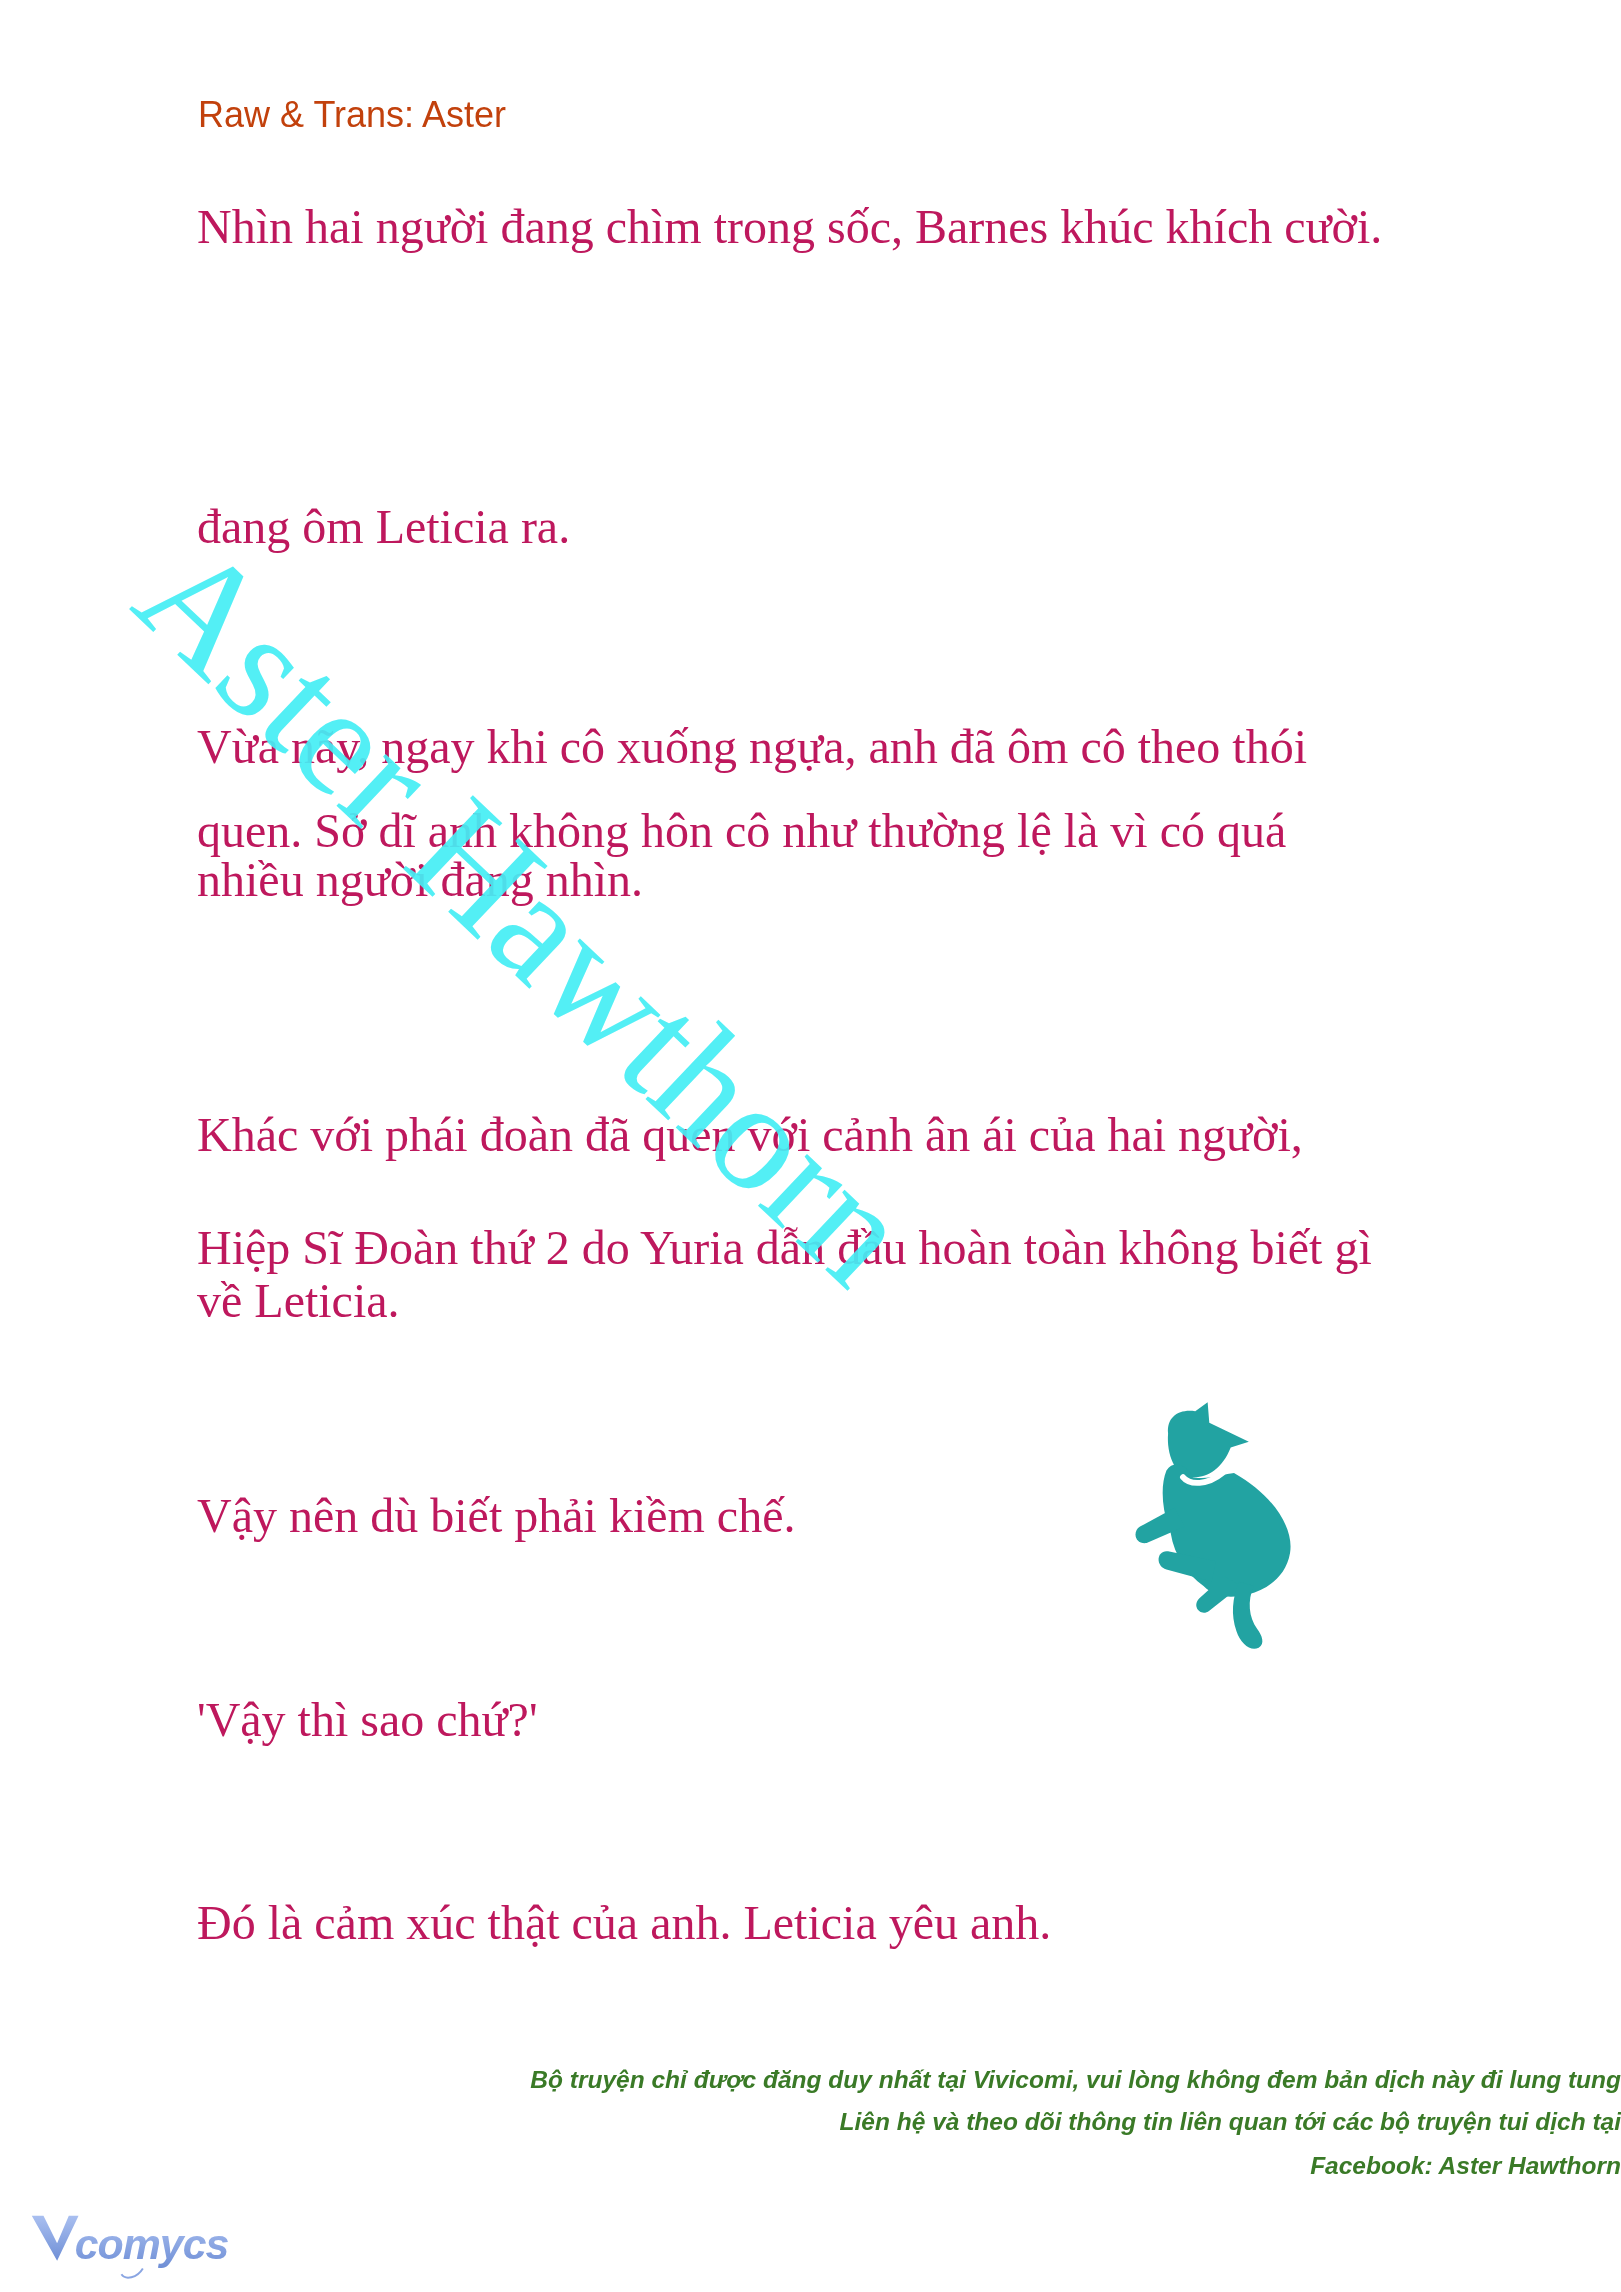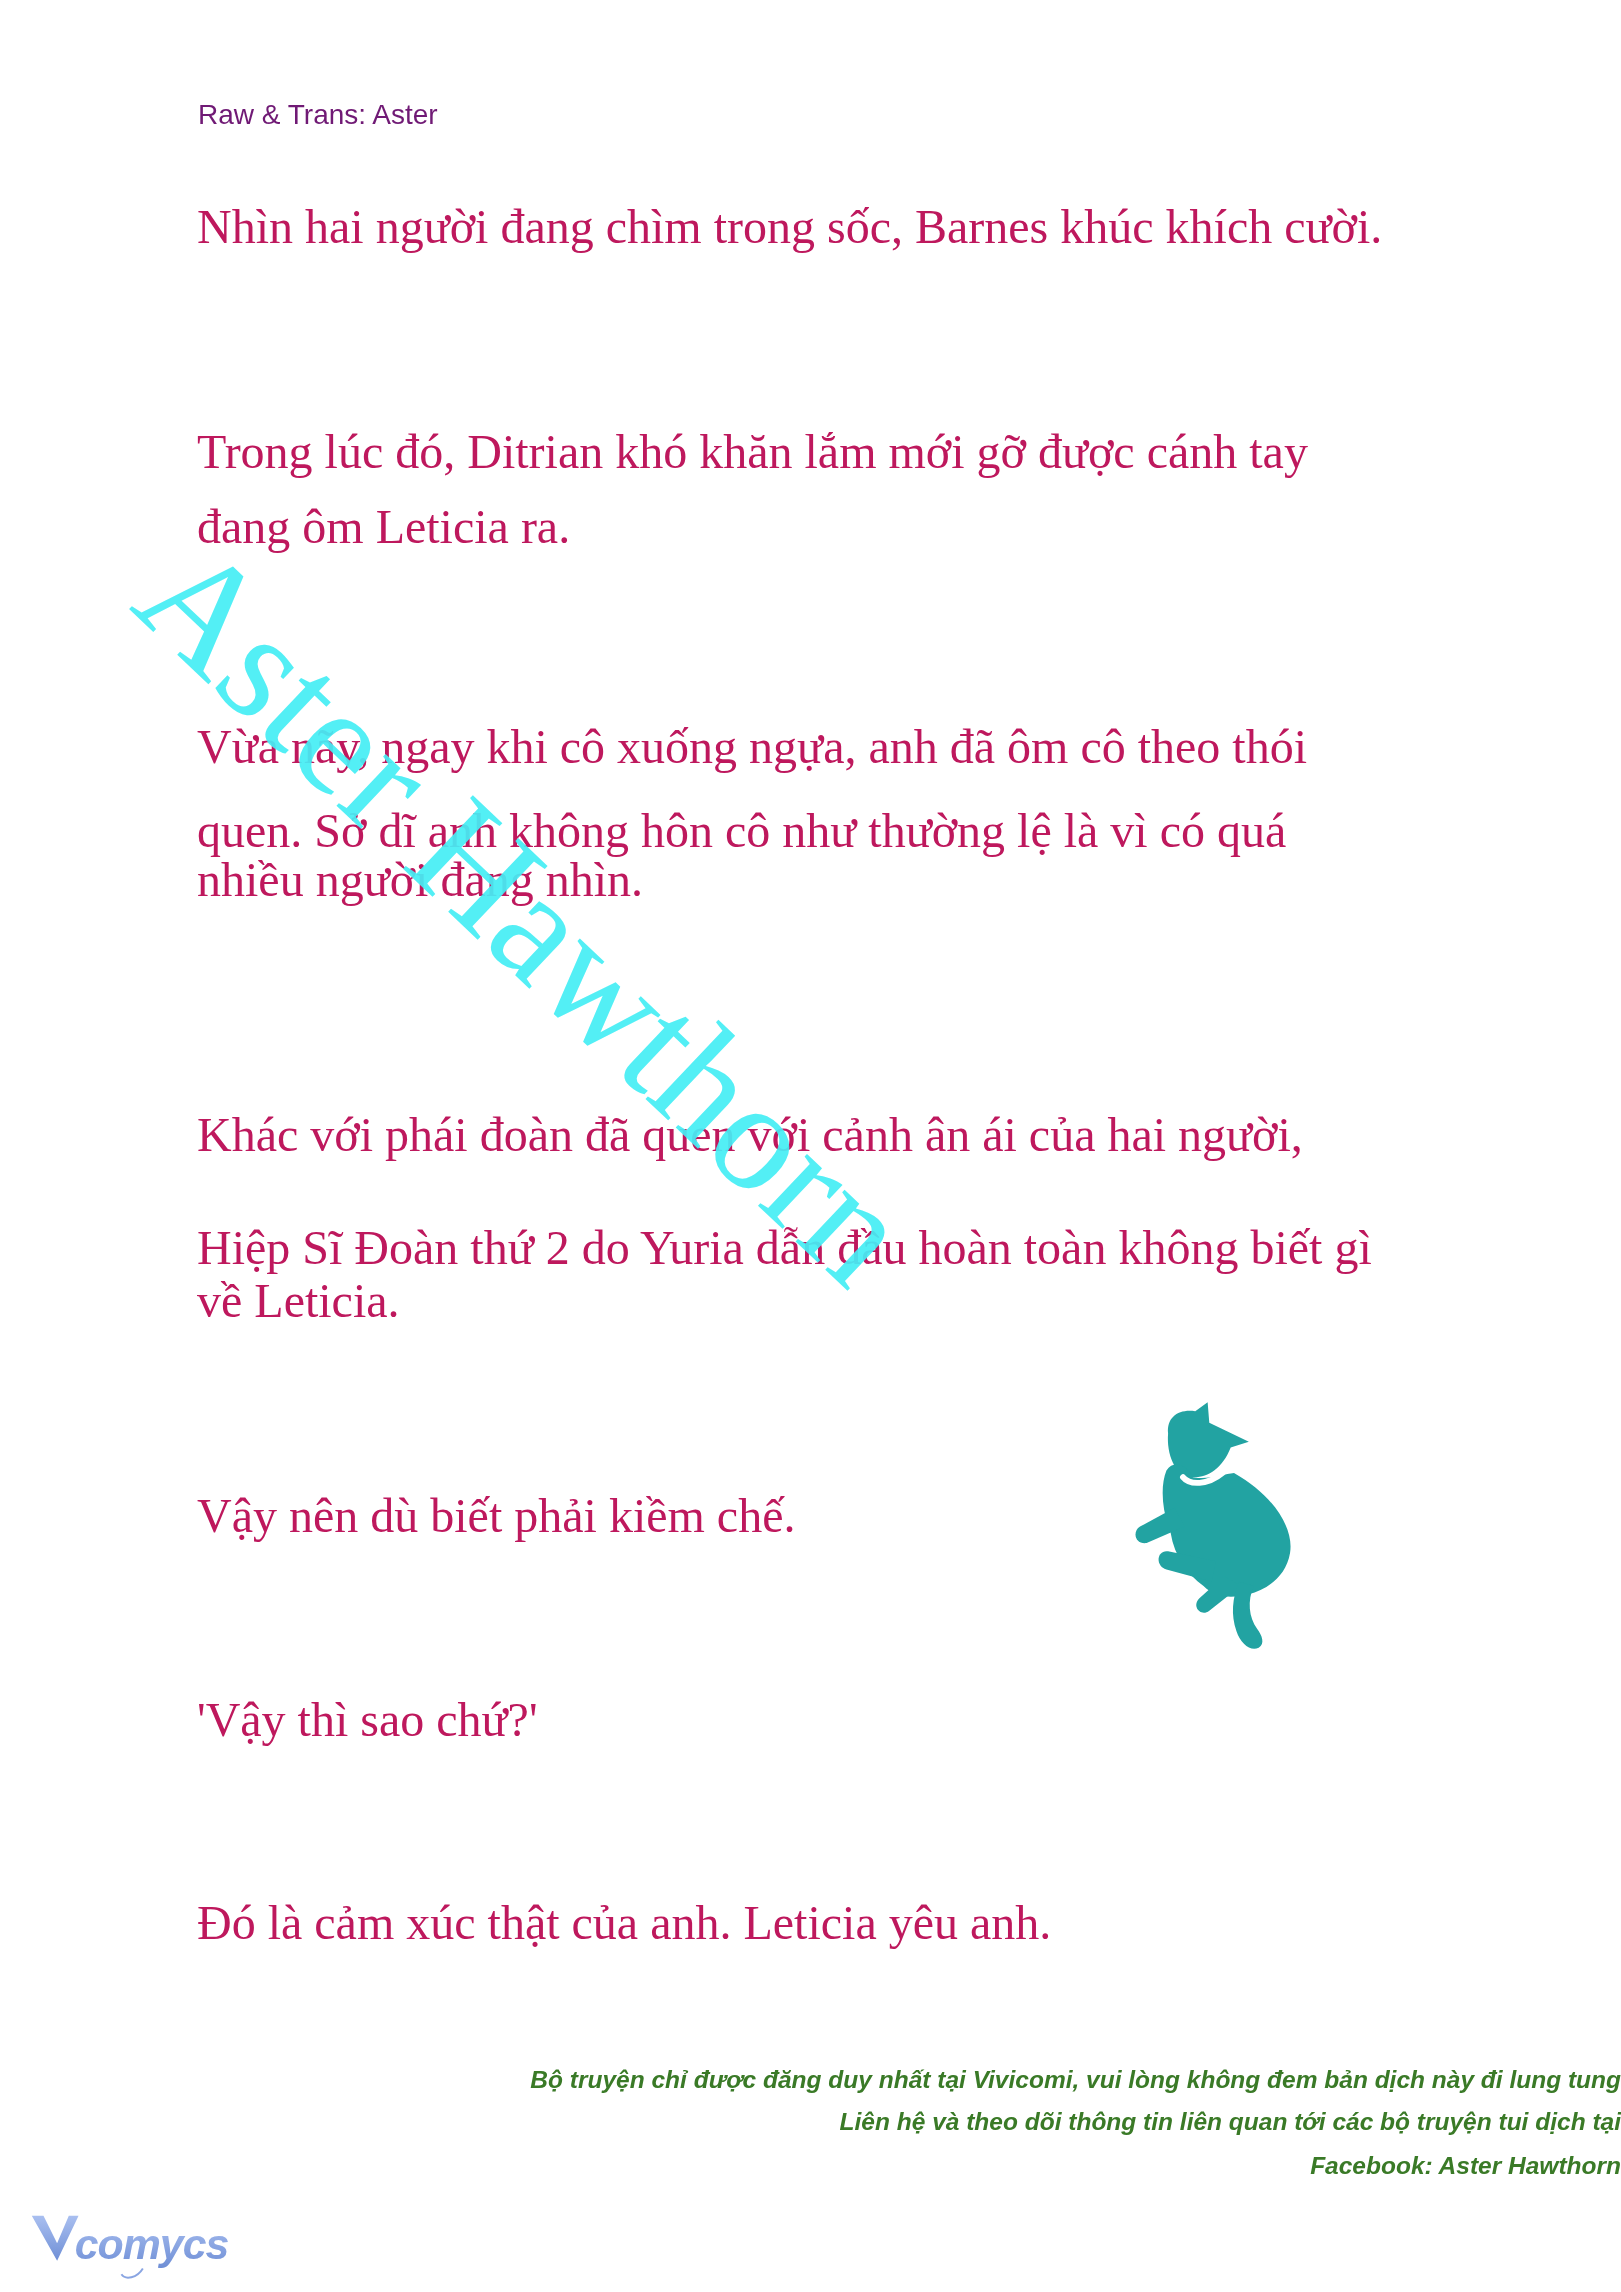--- a/index.html
+++ b/index.html
@@ -1,21 +1,21 @@
 <!DOCTYPE html>
 <html><head>
 <meta charset="utf-8">
 <style>
   html, body { margin: 0; padding: 0; background: #ffffff; }
   body { width: 1621px; height: 2293px; position: relative; overflow: hidden; }
   .page { position: absolute; left: 0; top: 0; width: 1621px; height: 2293px; background: #ffffff; }
   .header {
     position: absolute; left: 198px; top: 98px;
-    font-family: "Liberation Sans", sans-serif; font-size: 28px; line-height: 33px;
-    color: #701a75; white-space: nowrap;
+    font-family: "Liberation Sans", sans-serif; font-size: 36px; line-height: 33px;
+    color: #c2410c; white-space: nowrap;
   }
   .line {
     position: absolute; left: 197px;
     font-family: "Liberation Serif", serif; font-size: 48px; line-height: 55px;
     color: #be185d; white-space: nowrap;
   }
   .footer-line {
     position: absolute; left: 0; width: 1621px; text-align: right;
     font-family: "Liberation Sans", sans-serif; font-weight: bold; font-style: italic;
     font-size: 24.5px; line-height: 29px; color: #3a7a27; white-space: nowrap;
@@ -31,21 +31,20 @@
   .logo { position: absolute; left: 27.4px; top: 2210px; width: 221px; height: 76px; }
 </style>
 </head>
 <body>
 
 <div class="page">
 
   <div class="header">Raw &amp; Trans: Aster</div>
 
   <div class="line" style="top:199px">Nhìn hai người đang chìm trong sốc, Barnes khúc khích cười.</div>
-  <div class="line" style="top:424px">Trong lúc đó, Ditrian khó khăn lắm mới gỡ được cánh tay</div>
   <div class="line" style="top:499px">đang ôm Leticia ra.</div>
   <div class="line" style="top:719px">Vừa nãy, ngay khi cô xuống ngựa, anh đã ôm cô theo thói</div>
   <div class="line" style="top:803px">quen. Sở dĩ anh không hôn cô như thường lệ là vì có quá</div>
   <div class="line" style="top:852px">nhiều người đang nhìn.</div>
   <div class="line" style="top:1107px">Khác với phái đoàn đã quen với cảnh ân ái của hai người,</div>
   <div class="line" style="top:1220px">Hiệp Sĩ Đoàn thứ 2 do Yuria dẫn đầu hoàn toàn không biết gì</div>
   <div class="line" style="top:1273px">về Leticia.</div>
   <div class="line" style="top:1488px">Vậy nên dù biết phải kiềm chế.</div>
   <div class="line" style="top:1692px">'Vậy thì sao chứ?'</div>
   <div class="line" style="top:1895px">Đó là cảm xúc thật của anh. Leticia yêu anh.</div>

